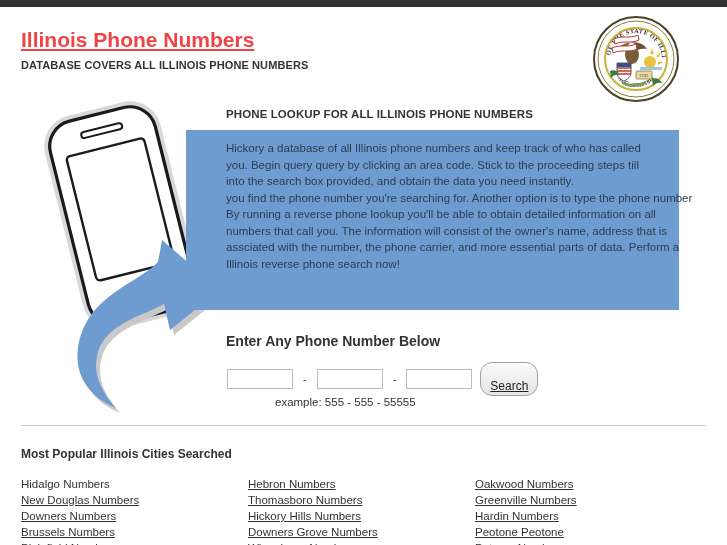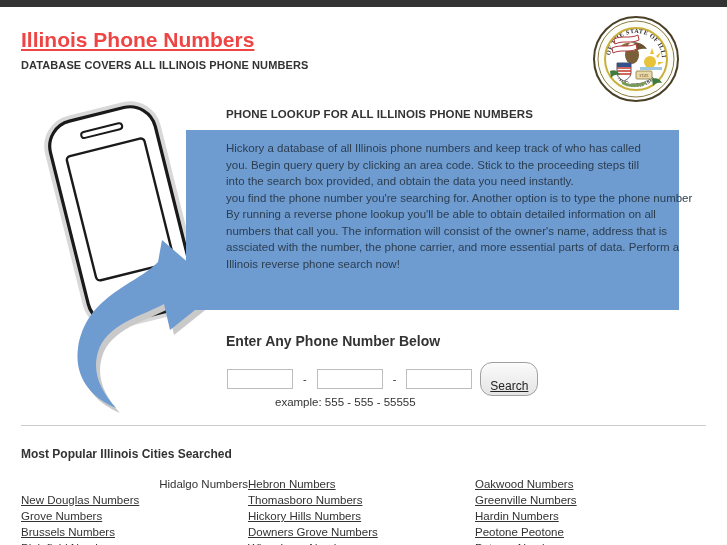--- a/index.html
+++ b/index.html
@@ -206,21 +206,20 @@
     font-size: 11.5px;
     line-height: 16px;
     color: #333333;
     text-decoration: underline;
     margin-bottom: 0px;
     white-space: nowrap;
     cursor: pointer;
   }
   .city-link.nounderline {
     text-decoration: none;
-    text-align: right;
   }
 </style>
 </head>
 <body>
 
 <div class="topbar"></div>
 
 <div class="page">
 
   <div class="site-title">Illinois Phone Numbers</div>
@@ -314,21 +313,21 @@
   </div>
   <div class="example">example: 555 - 555 - 55555</div>
 
   <div class="divider"></div>
 
   <div class="cities-heading">Most Popular Illinois Cities Searched</div>
   <div class="cities-cols">
     <div class="cities-col">
       <a class="city-link nounderline">Hidalgo Numbers</a>
       <a class="city-link">New Douglas Numbers</a>
-      <a class="city-link">Grove Numbers</a>
+      <a class="city-link">Downers Numbers</a>
       <a class="city-link">Brussels Numbers</a>
       <a class="city-link">Plainfield Numbers</a>
     </div>
     <div class="cities-col">
       <a class="city-link">Hebron Numbers</a>
       <a class="city-link">Thomasboro Numbers</a>
       <a class="city-link">Hickory Hills Numbers</a>
       <a class="city-link">Downers Grove Numbers</a>
       <a class="city-link">Winnebago Numbers</a>
     </div>

